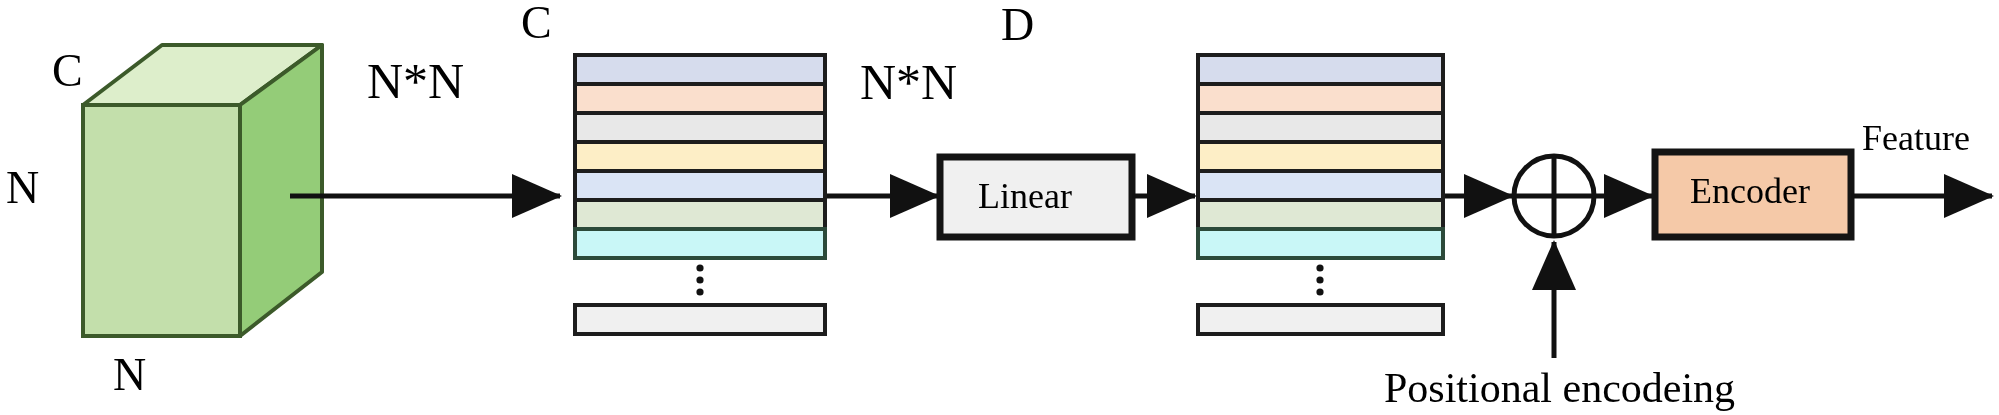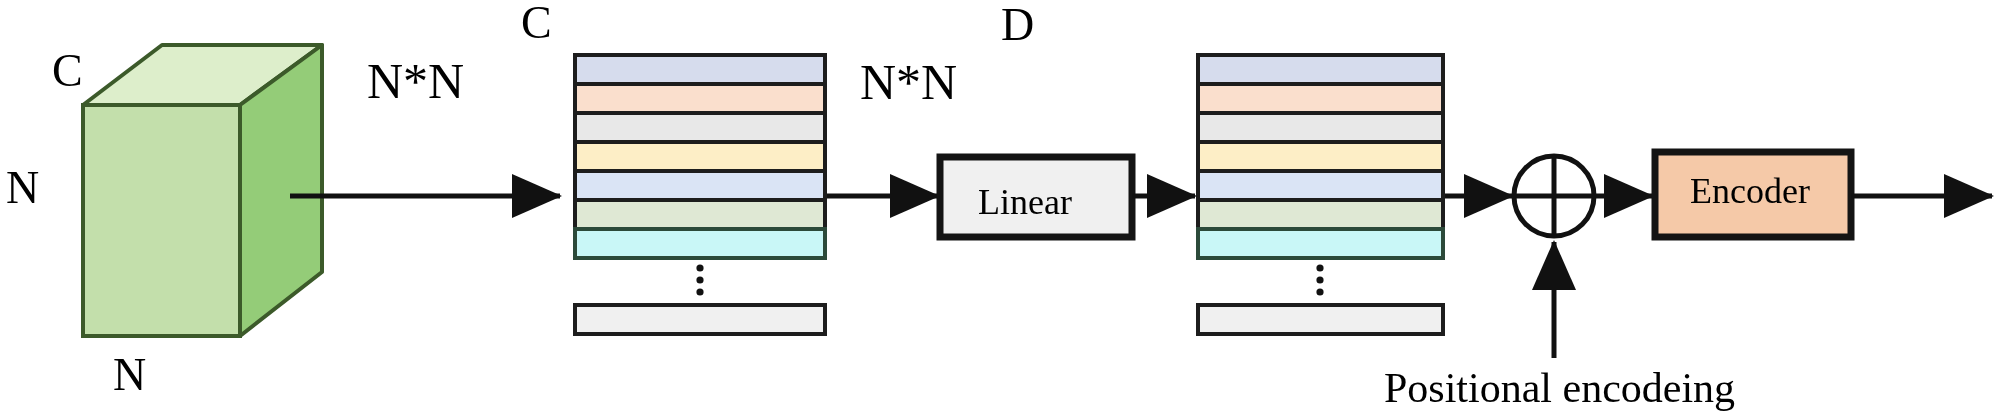--- a/index.html
+++ b/index.html
@@ -110,23 +110,24 @@
   </svg>
 
   <div class="lbl lbl-dim" style="left:52px; top:48px;">C</div>
   <div class="lbl lbl-dim" style="left:6px; top:165px;">N</div>
   <div class="lbl lbl-dim" style="left:113px; top:352px;">N</div>
 
 
   <div class="lbl lbl-stackhdr" style="left:521px; top:0px;">C</div>
   <div class="lbl lbl-nn" style="left:367px; top:56px;">N*N</div>
 
-  <div class="lbl lbl-boxtext" style="left:978px; top:178px;margin-top:6px;">Linear</div>
+  <div class="lbl lbl-boxtext" style="left:978px; top:178px;">Linear</div>
 
   <div class="lbl lbl-stackhdr" style="left:1001px; top:2px;">D</div>
   <div class="lbl lbl-nn" style="left:860px; top:57px;">N*N</div>
 
   <div class="lbl lbl-boxtext" style="left:1690px; top:173px;">Encoder</div>
 
+  <div class="lbl lbl-flow" style="left:1862px; top:120px;">Feature</div>
 
   <div class="lbl lbl-pos" style="left:1384px; top:367px;">Positional encodeing</div>
 
 </div>
 
 </body></html>

